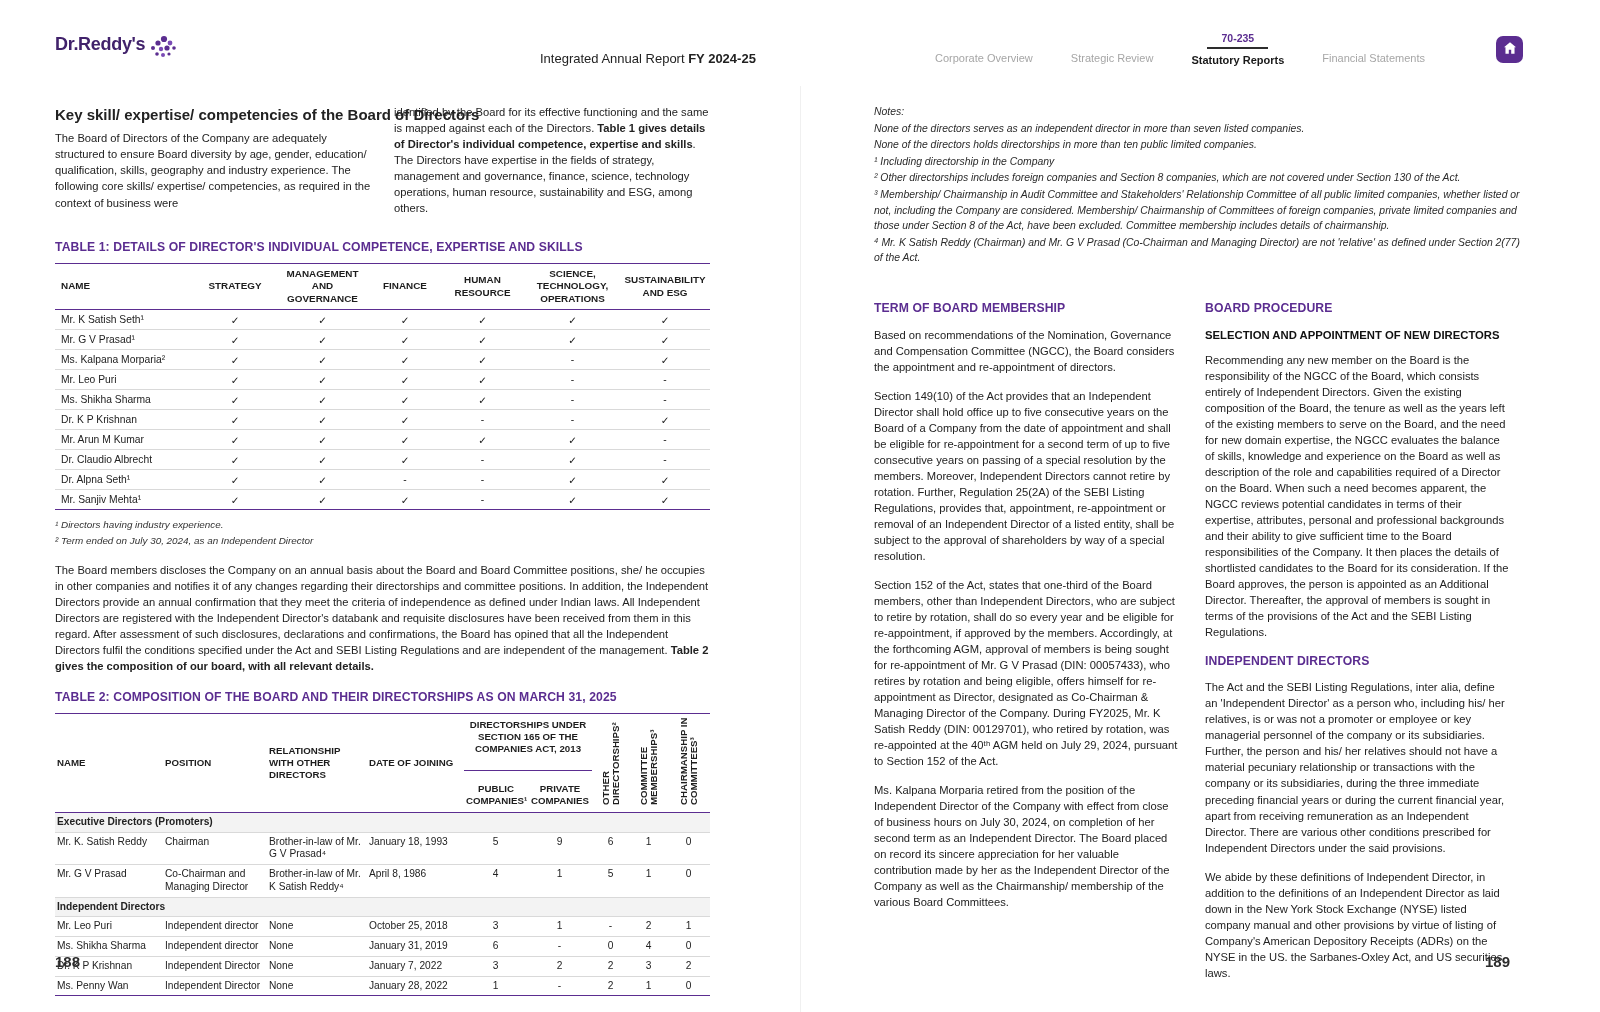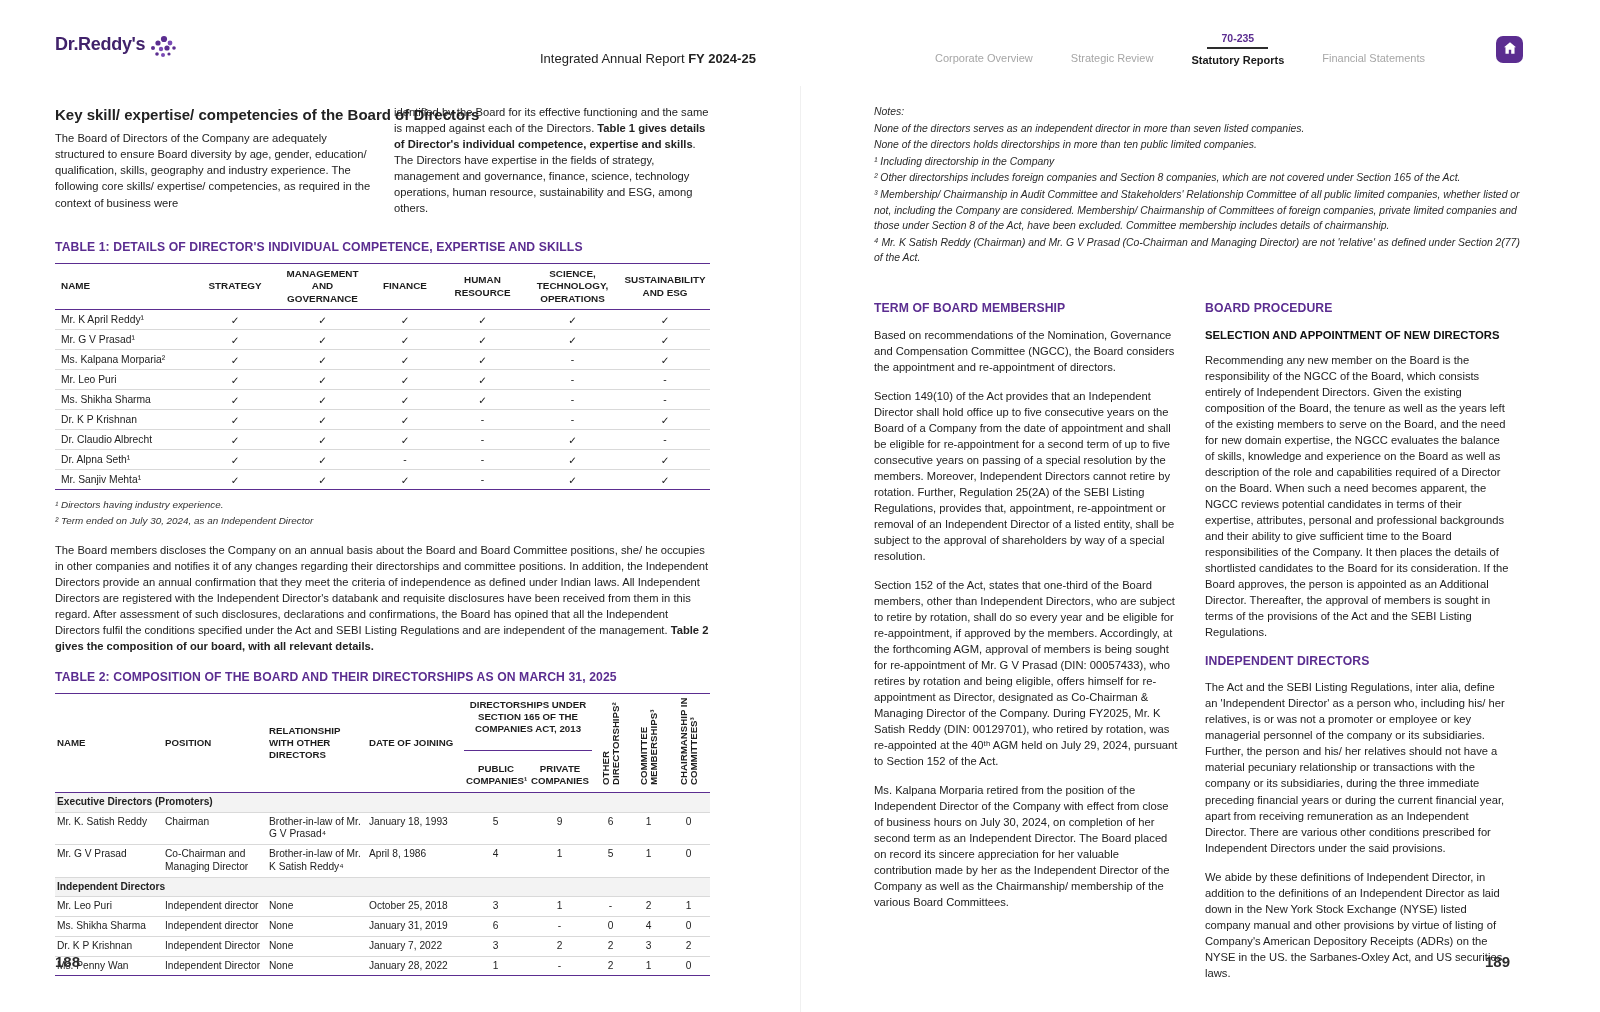--- a/index.html
+++ b/index.html
@@ -159,21 +159,21 @@
           <th>STRATEGY</th>
           <th>MANAGEMENT AND GOVERNANCE</th>
           <th>FINANCE</th>
           <th>HUMAN RESOURCE</th>
           <th>SCIENCE, TECHNOLOGY, OPERATIONS</th>
           <th>SUSTAINABILITY AND ESG</th>
         </tr>
       </thead>
       <tbody>
           <tr>
-            <td>Mr. K April Reddy¹</td>
+            <td>Mr. K Satish Seth¹</td>
             <td class="c">✓</td>
             <td class="c">✓</td>
             <td class="c">✓</td>
             <td class="c">✓</td>
             <td class="c">✓</td>
             <td class="c">✓</td>
           </tr>
           <tr>
             <td>Mr. G V Prasad¹</td>
             <td class="c">✓</td>
@@ -211,20 +211,29 @@
             <td class="c">-</td>
           </tr>
           <tr>
             <td>Dr. K P Krishnan</td>
             <td class="c">✓</td>
             <td class="c">✓</td>
             <td class="c">✓</td>
             <td class="c">-</td>
             <td class="c">-</td>
             <td class="c">✓</td>
+          </tr>
+          <tr>
+            <td>Mr. Arun M Kumar</td>
+            <td class="c">✓</td>
+            <td class="c">✓</td>
+            <td class="c">✓</td>
+            <td class="c">✓</td>
+            <td class="c">✓</td>
+            <td class="c">-</td>
           </tr>
           <tr>
             <td>Dr. Claudio Albrecht</td>
             <td class="c">✓</td>
             <td class="c">✓</td>
             <td class="c">✓</td>
             <td class="c">-</td>
             <td class="c">✓</td>
             <td class="c">-</td>
           </tr>
@@ -368,21 +377,21 @@
   </div>
 
   <div class="page page-right">
 
     <div class="notes">
       <p>Notes:</p>
       <div>
           <p>None of the directors serves as an independent director in more than seven listed companies.</p>
           <p>None of the directors holds directorships in more than ten public limited companies.</p>
           <p>¹ Including directorship in the Company</p>
-          <p>² Other directorships includes foreign companies and Section 8 companies, which are not covered under Section 165 of the Act.</p>
+          <p>² Other directorships includes foreign companies and Section 8 companies, which are not covered under Section 130 of the Act.</p>
           <p>³ Membership/ Chairmanship in Audit Committee and Stakeholders' Relationship Committee of all public limited companies, whether listed or not, including the Company are considered. Membership/ Chairmanship of Committees of foreign companies, private limited companies and those under Section 8 of the Act, have been excluded. Committee membership includes details of chairmanship.</p>
           <p>⁴ Mr. K Satish Reddy (Chairman) and Mr. G V Prasad (Co-Chairman and Managing Director) are not 'relative' as defined under Section 2(77) of the Act.</p>
         </div>
     </div>
 
     <div class="two-col">
 
       <div class="col body-text">
         <div class="purple-head">TERM OF BOARD MEMBERSHIP</div>
         <div>

